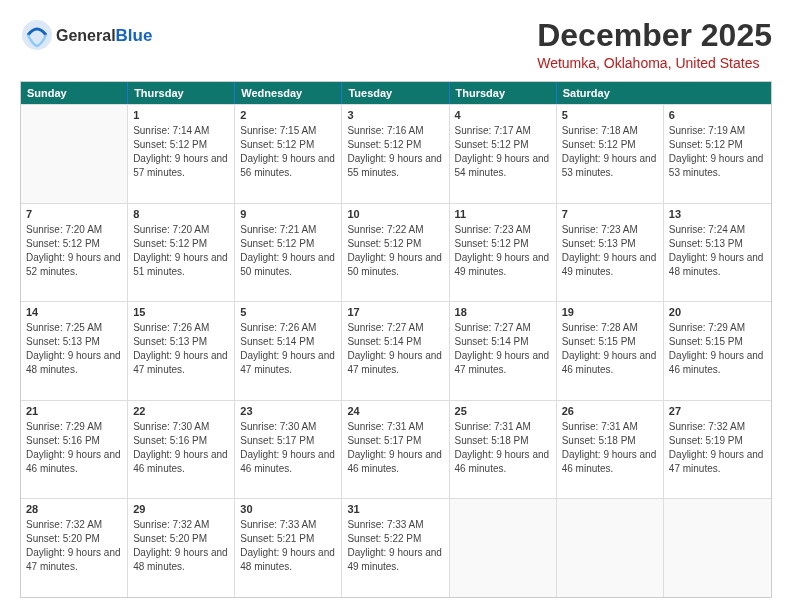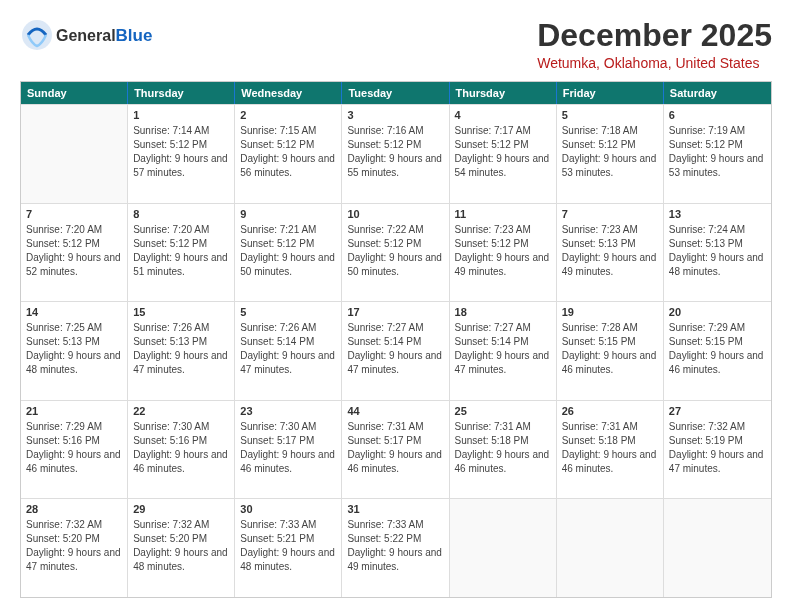--- a/index.html
+++ b/index.html
@@ -127,21 +127,20 @@
     </div>
   </div>
 
   <div class="calendar">
     <div class="cal-header">
       <div class="cal-header-cell">Sunday</div>
       <div class="cal-header-cell">Thursday</div>
       <div class="cal-header-cell">Wednesday</div>
       <div class="cal-header-cell">Tuesday</div>
       <div class="cal-header-cell">Thursday</div>
-      <div class="cal-header-cell">Friday</div>
       <div class="cal-header-cell">Saturday</div>
     </div>
     <div class="cal-body" id="cal-body">
     <div class="cal-week">
           <div class="cal-cell empty"></div>
           <div class="cal-cell"><span class="day-num">1</span><span class="cell-info">Sunrise: 7:14 AM<br>Sunset: 5:12 PM<br>Daylight: 9 hours and 57 minutes.</span></div>
           <div class="cal-cell"><span class="day-num">2</span><span class="cell-info">Sunrise: 7:15 AM<br>Sunset: 5:12 PM<br>Daylight: 9 hours and 56 minutes.</span></div>
           <div class="cal-cell"><span class="day-num">3</span><span class="cell-info">Sunrise: 7:16 AM<br>Sunset: 5:12 PM<br>Daylight: 9 hours and 55 minutes.</span></div>
           <div class="cal-cell"><span class="day-num">4</span><span class="cell-info">Sunrise: 7:17 AM<br>Sunset: 5:12 PM<br>Daylight: 9 hours and 54 minutes.</span></div>
           <div class="cal-cell"><span class="day-num">5</span><span class="cell-info">Sunrise: 7:18 AM<br>Sunset: 5:12 PM<br>Daylight: 9 hours and 53 minutes.</span></div>
@@ -162,21 +161,21 @@
           <div class="cal-cell"><span class="day-num">5</span><span class="cell-info">Sunrise: 7:26 AM<br>Sunset: 5:14 PM<br>Daylight: 9 hours and 47 minutes.</span></div>
           <div class="cal-cell"><span class="day-num">17</span><span class="cell-info">Sunrise: 7:27 AM<br>Sunset: 5:14 PM<br>Daylight: 9 hours and 47 minutes.</span></div>
           <div class="cal-cell"><span class="day-num">18</span><span class="cell-info">Sunrise: 7:27 AM<br>Sunset: 5:14 PM<br>Daylight: 9 hours and 47 minutes.</span></div>
           <div class="cal-cell"><span class="day-num">19</span><span class="cell-info">Sunrise: 7:28 AM<br>Sunset: 5:15 PM<br>Daylight: 9 hours and 46 minutes.</span></div>
           <div class="cal-cell"><span class="day-num">20</span><span class="cell-info">Sunrise: 7:29 AM<br>Sunset: 5:15 PM<br>Daylight: 9 hours and 46 minutes.</span></div>
         </div>
         <div class="cal-week">
           <div class="cal-cell"><span class="day-num">21</span><span class="cell-info">Sunrise: 7:29 AM<br>Sunset: 5:16 PM<br>Daylight: 9 hours and 46 minutes.</span></div>
           <div class="cal-cell"><span class="day-num">22</span><span class="cell-info">Sunrise: 7:30 AM<br>Sunset: 5:16 PM<br>Daylight: 9 hours and 46 minutes.</span></div>
           <div class="cal-cell"><span class="day-num">23</span><span class="cell-info">Sunrise: 7:30 AM<br>Sunset: 5:17 PM<br>Daylight: 9 hours and 46 minutes.</span></div>
-          <div class="cal-cell"><span class="day-num">44</span><span class="cell-info">Sunrise: 7:31 AM<br>Sunset: 5:17 PM<br>Daylight: 9 hours and 46 minutes.</span></div>
+          <div class="cal-cell"><span class="day-num">24</span><span class="cell-info">Sunrise: 7:31 AM<br>Sunset: 5:17 PM<br>Daylight: 9 hours and 46 minutes.</span></div>
           <div class="cal-cell"><span class="day-num">25</span><span class="cell-info">Sunrise: 7:31 AM<br>Sunset: 5:18 PM<br>Daylight: 9 hours and 46 minutes.</span></div>
           <div class="cal-cell"><span class="day-num">26</span><span class="cell-info">Sunrise: 7:31 AM<br>Sunset: 5:18 PM<br>Daylight: 9 hours and 46 minutes.</span></div>
           <div class="cal-cell"><span class="day-num">27</span><span class="cell-info">Sunrise: 7:32 AM<br>Sunset: 5:19 PM<br>Daylight: 9 hours and 47 minutes.</span></div>
         </div>
         <div class="cal-week">
           <div class="cal-cell"><span class="day-num">28</span><span class="cell-info">Sunrise: 7:32 AM<br>Sunset: 5:20 PM<br>Daylight: 9 hours and 47 minutes.</span></div>
           <div class="cal-cell"><span class="day-num">29</span><span class="cell-info">Sunrise: 7:32 AM<br>Sunset: 5:20 PM<br>Daylight: 9 hours and 48 minutes.</span></div>
           <div class="cal-cell"><span class="day-num">30</span><span class="cell-info">Sunrise: 7:33 AM<br>Sunset: 5:21 PM<br>Daylight: 9 hours and 48 minutes.</span></div>
           <div class="cal-cell"><span class="day-num">31</span><span class="cell-info">Sunrise: 7:33 AM<br>Sunset: 5:22 PM<br>Daylight: 9 hours and 49 minutes.</span></div>
           <div class="cal-cell empty"></div>

